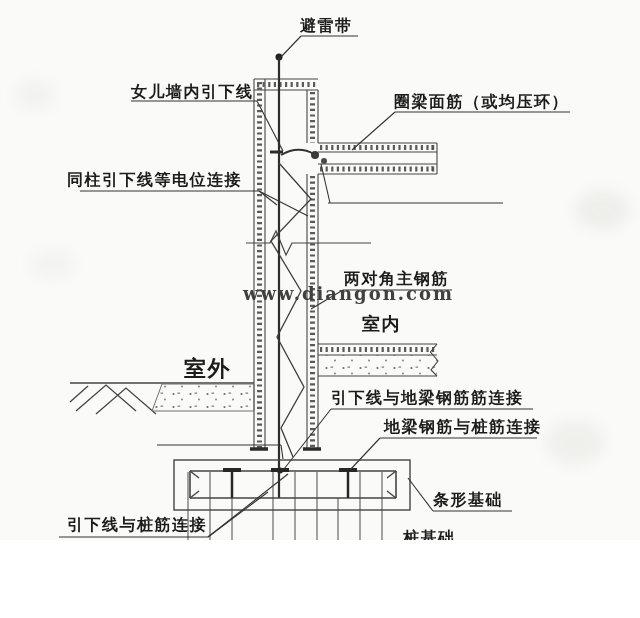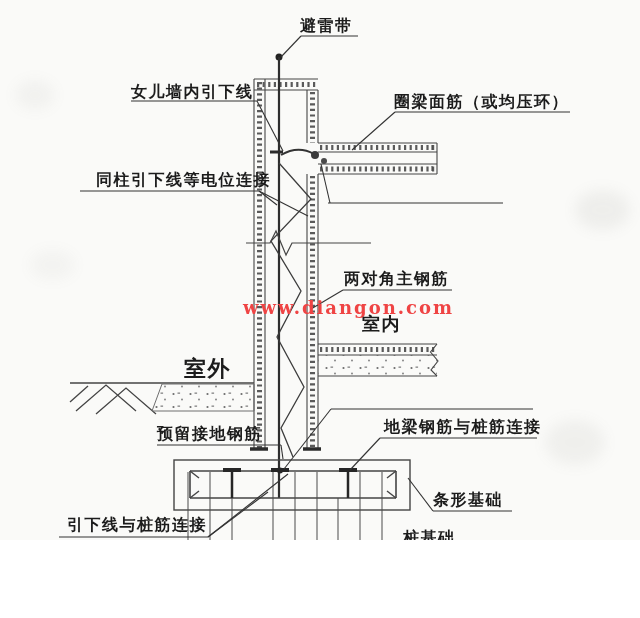--- a/index.html
+++ b/index.html
@@ -181,24 +181,24 @@
       <line x1="433" y1="511" x2="512" y2="511"></line> 
         <line x1="433" y1="511" x2="408" y2="478"></line>
       <line x1="403" y1="550" x2="466" y2="550"></line> 
         <line x1="403" y1="550" x2="383" y2="558"></line>
     </g>
   </svg>
 
   <div class="lbl" style="left:300px;top:17px">避雷带</div>
   <div class="lbl" style="left:131px;top:83px">女儿墙内引下线</div>
   <div class="lbl" style="left:394px;top:93px">圈梁面筋（或均压环）</div>
-  <div class="lbl" style="left:96px;top:171px">同柱引下线等电位连接</div>
+  <div class="lbl" style="left:67px;top:171px">同柱引下线等电位连接</div>
   <div class="lbl" style="left:344px;top:270px">两对角主钢筋</div>
-  <div class="watermark" style="left:243px;top:297px;color:#ef4444">www.diangon.com</div>
+  <div class="watermark" style="left:243px;top:283px;color:#404040">www.diangon.com</div>
   <div class="lbl" style="left:362px;top:315px;font-size:18px">室内</div>
   <div class="lbl" style="left:184px;top:357px;font-size:22px">室外</div>
+  <div class="lbl" style="left:331px;top:389px">引下线与地梁钢筋筋连接</div>
   <div class="lbl" style="left:384px;top:418px">地梁钢筋与桩筋连接</div>
-  <div class="lbl" style="left:157px;top:425px">预留接地钢筋</div>
   <div class="lbl" style="left:433px;top:491px">条形基础</div>
   <div class="lbl" style="left:67px;top:516px">引下线与桩筋连接</div>
   <div class="lbl" style="left:403px;top:529px">桩基础</div>
 
 </div>
 
 </body></html>

